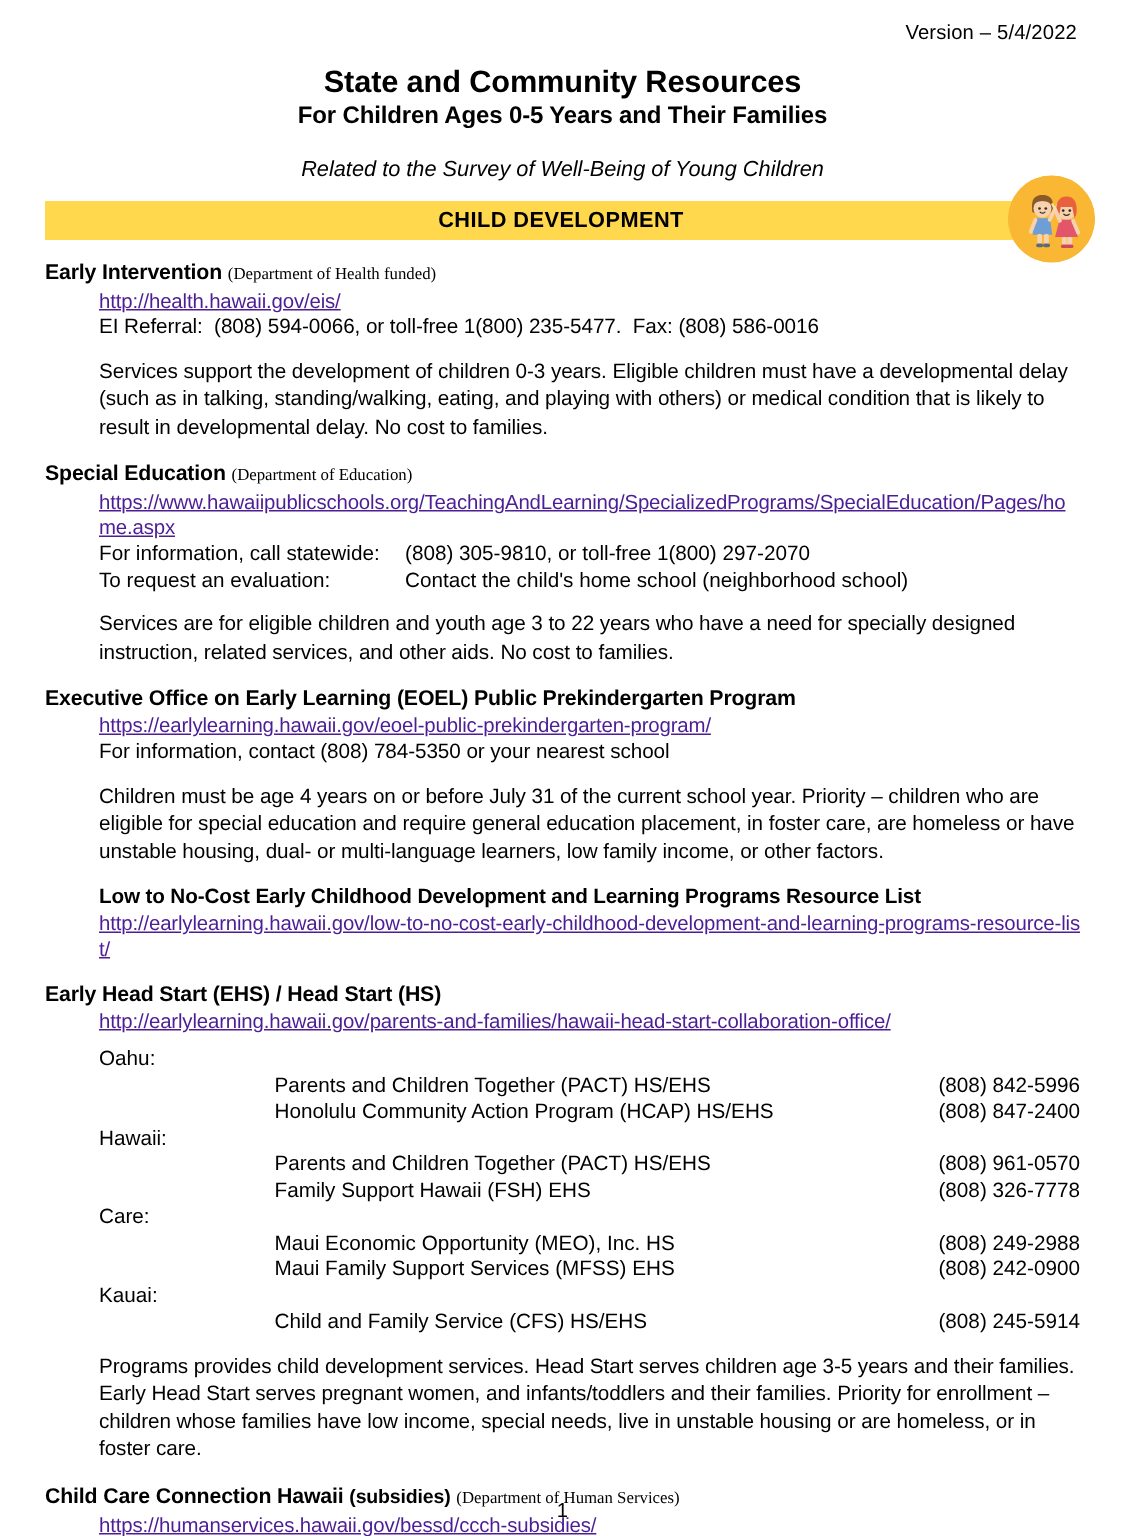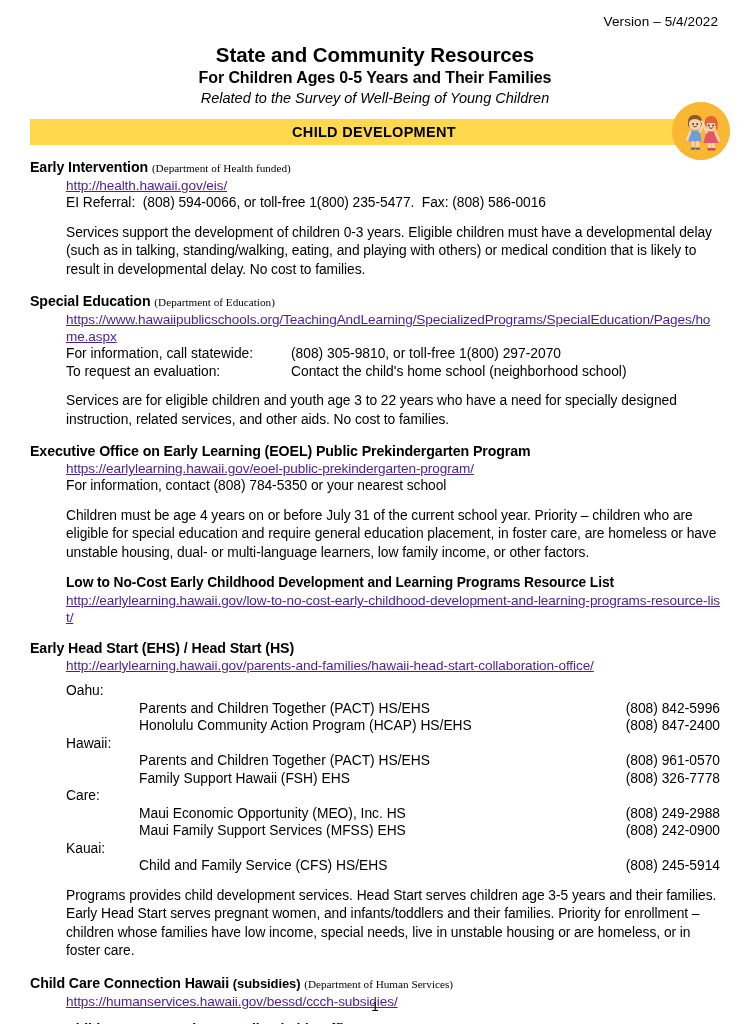--- a/index.html
+++ b/index.html
@@ -49,21 +49,21 @@
     font-size: 16px;
     line-height: 20px;
     margin-top: 1px;
     letter-spacing: -0.1px;
   }
   .doc-subsubtitle {
     text-align: center;
     font-style: italic;
     font-size: 14.5px;
     line-height: 19px;
-    margin-top: 1px;
+    margin-top: 16px;
   }
 
   
   .banner-wrap {
     position: relative;
     margin-top: 11px;
     height: 26px;
   }
   .banner {
     position: absolute;
@@ -148,27 +148,27 @@
   }
   .sub-head2 {
     font-size: 13.8px;
     font-weight: bold;
     line-height: 18px;
     margin-top: 11px;
     letter-spacing: -0.1px;
   }
 
   
-  .kv { display: flex; font-size: 13.8px; line-height: 17.5px; gap: 21px; }
+  .kv { display: flex; font-size: 13.8px; line-height: 17.5px; }
   .kv .k { width: 204px; flex: 0 0 204px; }
   .kv .v { flex: 1 1 auto; }
 
   
   .pr { display: flex; font-size: 13.8px; line-height: 17.5px; }
-  .pr .nm { width: 363px; flex: 0 0 363px; }
+  .pr .nm { width: 363px; flex: 0 0 363px; margin-left: 44px; }
   .pr .ph { flex: 1 1 auto; text-align: right; }
 
   .island { font-size: 13.8px; line-height: 17.5px; }
 
   .spacer-sm { height: 8px; }
 
   
   .page-number {
     position: absolute;
     left: 0;

